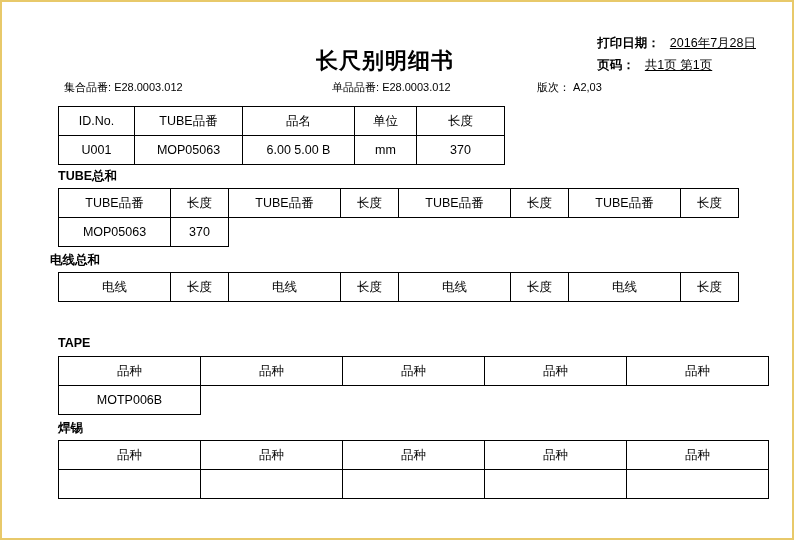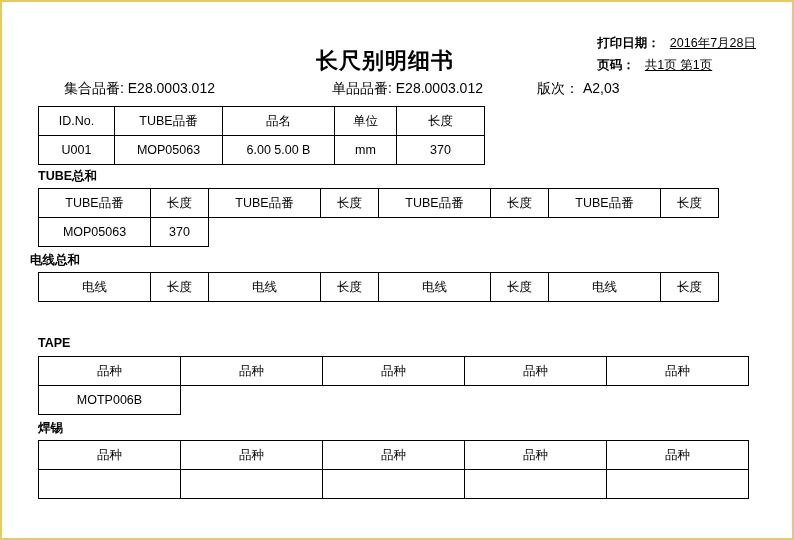--- a/index.html
+++ b/index.html
@@ -61,21 +61,21 @@
     margin-left: 10px;
     text-decoration: underline;
   }
 
   .subline {
     position: absolute;
     top: 78px;
     left: 0;
     width: 692px;
     height: 20px;
-    font-size: 14px;
+    font-size: 11px;
   }
   .subline .s1 { position: absolute; left: 62px; }
   .subline .s2 { position: absolute; left: 330px; }
   .subline .s3 { position: absolute; left: 535px; }
   .subline .s3 .v { }
 
   
   table.grid {
     border-collapse: collapse;
     table-layout: fixed;
@@ -90,21 +90,21 @@
     white-space: nowrap;
     overflow: hidden;
   }
   .section-label {
     font-size: 12.5px;
     font-weight: bold;
     margin: 0;
     padding: 0;
   }
 
-  .blk { position: absolute; }
+  .blk { position: absolute; margin-left: 20px; }
 
   
   #main-table   { left: 36px; top: 104px; }
   #lbl-tube     { left: 36px; top: 166px; }
   #tube-table   { left: 36px; top: 186px; }
   #lbl-wire     { left: 28px; top: 250px; }
   #wire-table   { left: 36px; top: 270px; }
   #lbl-tape     { left: 36px; top: 334px; }
   #tape-table   { left: 36px; top: 354px; }
   #lbl-solder   { left: 36px; top: 418px; }

